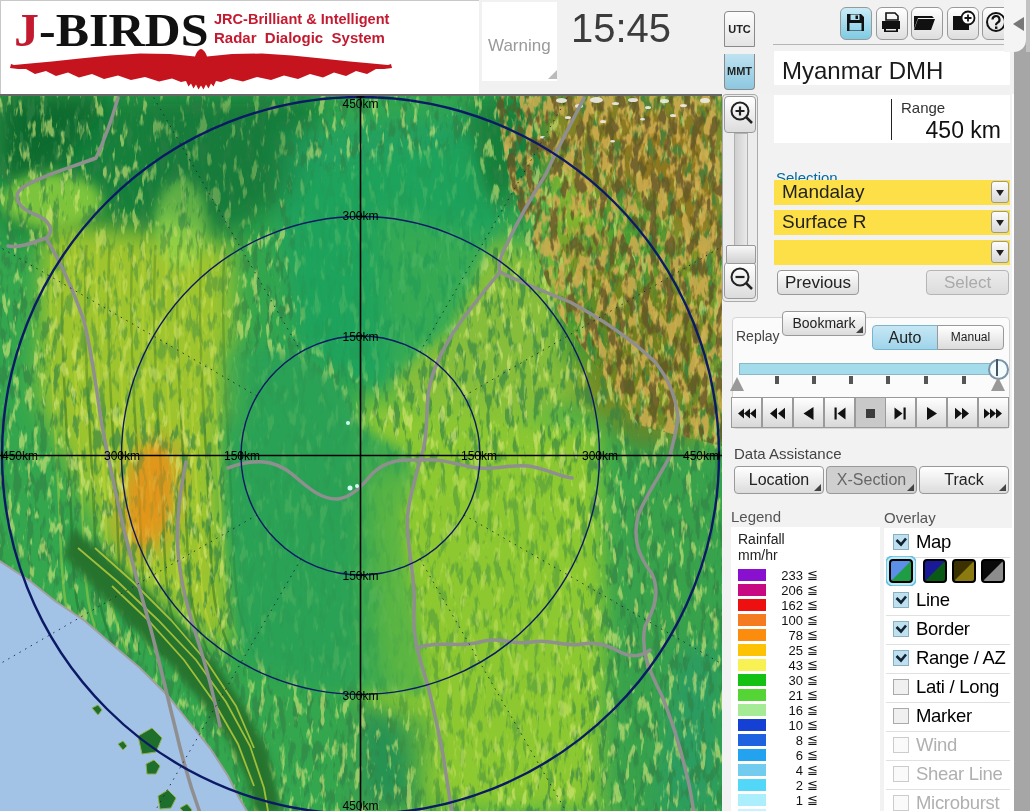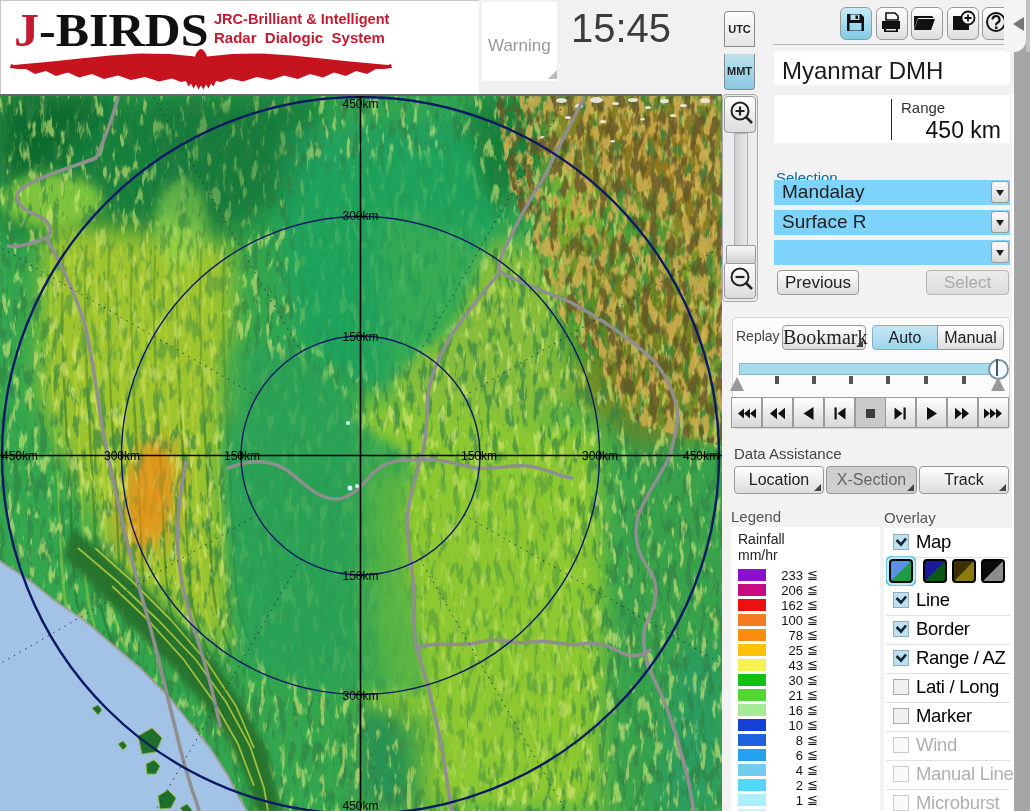--- a/index.html
+++ b/index.html
@@ -40,36 +40,36 @@
   #zthumb{left:726px;top:245px;width:28px;height:17px;background:linear-gradient(#f8f8f8,#d0d0d0);border:1px solid #999;border-radius:2px;}
   
   #panel{left:758px;top:94px;width:254px;height:208px;background:#f2f2f2;}
   #panel2{left:722px;top:302px;width:290px;height:509px;background:#f2f2f2;}
   .wbox{left:774px;width:236px;background:#fff;}
   #rangebox{top:95px;height:48px;}
   #rangebar{left:891px;top:99px;width:1px;height:41px;background:#222;}
   #rangelbl{left:901px;top:99px;font-size:15px;color:#333;}
   #rangeval{left:880px;top:117px;width:121px;text-align:right;font-size:23px;color:#111;}
   #sellbl{left:776px;top:169px;font-size:15px;color:#0369a1;}
-  .selrow{left:774px;width:236px;height:25px;background:#7dd3fc;}
+  .selrow{left:774px;width:236px;height:25px;background:#fde047;}
   .seltxt{font-size:19px;color:#222;padding:1px 0 0 8px;}
   .drop{left:991px;width:18px;height:22px;background:linear-gradient(#fcfcfc,#d8d8d8);border:1px solid #999;border-radius:3px;box-sizing:border-box;text-align:center;}
   .drop:after{content:"";position:absolute;left:4px;top:8px;border-left:4px solid transparent;border-right:4px solid transparent;border-top:6px solid #222;}
   .btn{background:linear-gradient(#ffffff,#dcdcdc);border:1px solid #999;border-radius:4px;box-sizing:border-box;
        text-align:center;color:#222;}
   .btn.dis{color:#aaa;background:linear-gradient(#ececec,#dcdcdc);border-color:#b5b5b5;}
   .btn.pressed{background:#cfcfcf;}
   #prevbtn{left:777px;top:270px;width:82px;height:25px;font-size:17px;line-height:23px;}
   #selbtn{left:926px;top:270px;width:83px;height:25px;font-size:17px;line-height:23px;}
   
   #replaybox{left:732px;top:317px;width:278px;height:112px;background:#fbfbfb;border:1px solid #d5d5d5;border-radius:4px;box-sizing:border-box;}
   #replaylbl{left:736px;top:328px;font-size:14px;color:#444;}
-  #bookmark{left:782px;top:325px;width:84px;height:25px;font-size:20px;line-height:23px;font-family:Liberation Serif, serif;}
+  #bookmark{left:782px;top:311px;width:84px;height:25px;font-size:14px;line-height:23px;}
   #auto{left:872px;top:325px;width:66px;height:25px;font-size:16px;line-height:23px;background:linear-gradient(#c6e7f5,#9fd4ea);border:1px solid #7ab3cc;border-radius:4px 0 0 4px;}
-  #manual{left:937px;top:325px;width:67px;height:25px;font-size:16px;line-height:23px;border-radius:0 4px 4px 0;}
+  #manual{left:937px;top:325px;width:67px;height:25px;font-size:12px;line-height:23px;border-radius:0 4px 4px 0;}
   #sltrack{left:739px;top:363px;width:250px;height:10px;background:#a5dcec;border:1px solid #8ab8c8;}
   #slcirc{left:988px;top:359px;width:17px;height:17px;border:2px solid #7a93a8;border-radius:50%;background:#f4fbfd;}
   #slline{left:996px;top:359px;width:2px;height:17px;background:#456;}
   .tick{top:376px;width:4px;height:8px;background:#555;}
   .tri{top:377px;width:0;height:0;border-left:7px solid transparent;border-right:7px solid transparent;border-bottom:14px solid #999;}
   
   .pb{top:397px;width:31px;height:31px;background:linear-gradient(#ffffff,#d8d8d8);border:1px solid #9a9a9a;box-sizing:border-box;}
   .pb svg{display:block;margin:6px auto 0;}
   #pb4{background:#c9c9c9;}
   #dalbl{left:734px;top:445px;font-size:15px;color:#444;}
@@ -526,21 +526,21 @@
       <div class="abs cb off" style="top:679px"></div>
       <div class="abs cbl" style="top:676px">Lati / Long</div>
       <div class="abs ovsep" style="top:702px"></div>
       <div class="abs cb off" style="top:708px"></div>
       <div class="abs cbl" style="top:705px">Marker</div>
       <div class="abs ovsep" style="top:731px"></div>
       <div class="abs cb disoff" style="top:737px"></div>
       <div class="abs cbl dis" style="top:734px">Wind</div>
       <div class="abs ovsep" style="top:760px"></div>
       <div class="abs cb disoff" style="top:766px"></div>
-      <div class="abs cbl dis" style="top:763px">Manual Line</div>
+      <div class="abs cbl dis" style="top:763px">Shear Line</div>
       <div class="abs ovsep" style="top:789px"></div>
       <div class="abs cb disoff" style="top:795px"></div>
       <div class="abs cbl dis" style="top:792px">Microburst</div>
       <svg class="abs" style="left:886px;top:556px" width="30" height="30" viewBox="-3 -3 30 30">
         <rect x="-3" y="-3" width="30" height="30" rx="7" fill="#bfe9f5" stroke="#5fc0dc" stroke-width="1.5"></rect>
         <rect x="1" y="1" width="22" height="22" rx="3" fill="#1f9d45"></rect>
         <path d="M2 2 L22 2 L2 22 Z" fill="#5b8fe8"></path>
         <rect x="1" y="1" width="22" height="22" rx="3" fill="none" stroke="#000" stroke-width="2"></rect>
       </svg>
       <svg class="abs" style="left:923px;top:559px" width="24" height="24" viewBox="0 0 24 24">

